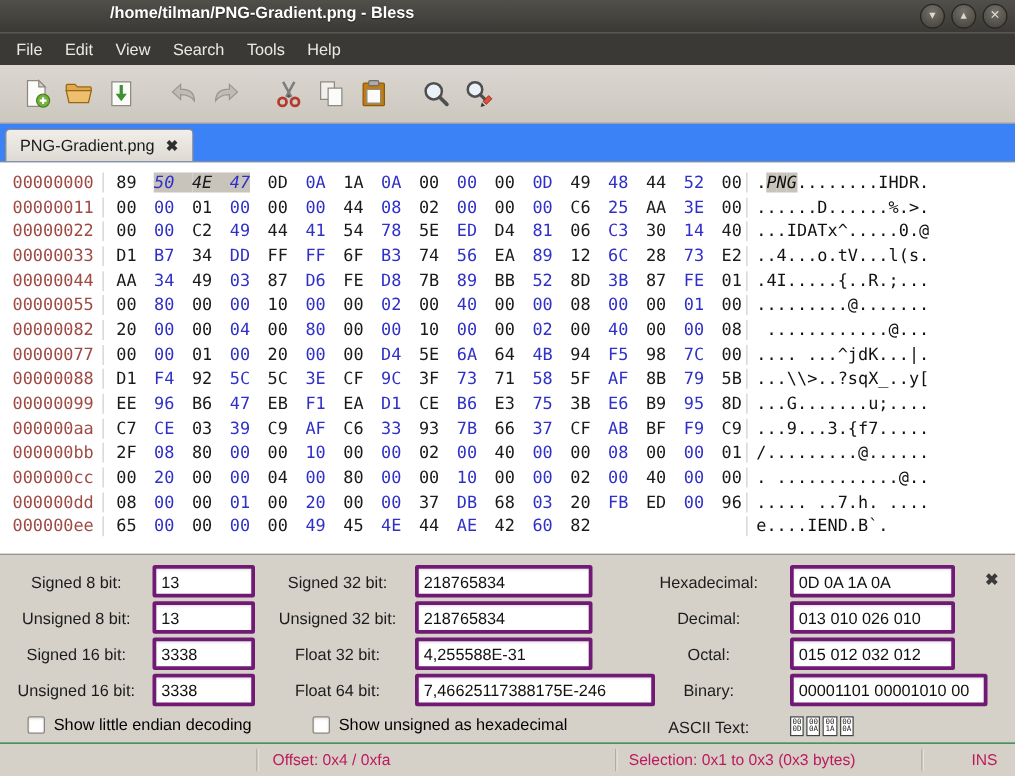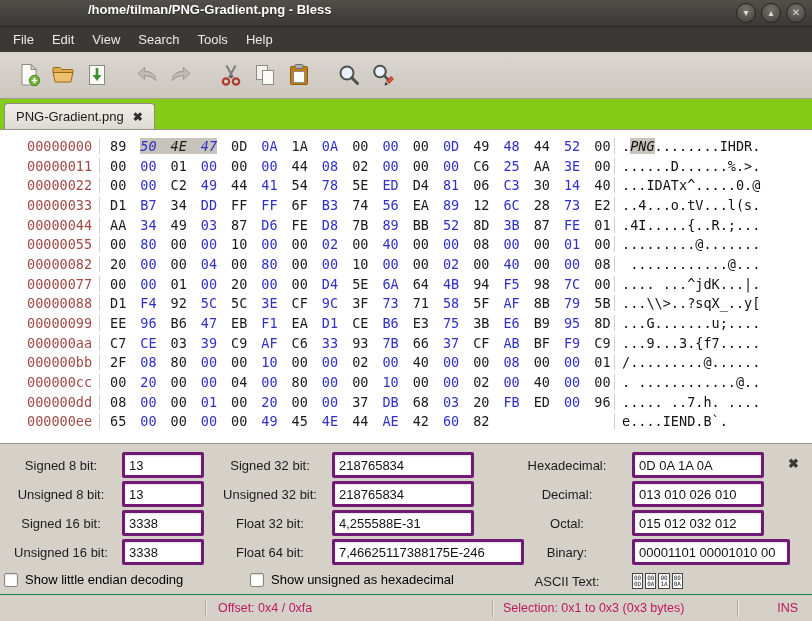--- a/index.html
+++ b/index.html
@@ -38,38 +38,38 @@
   .toolbar {
     height:46px; flex:none; display:flex; align-items:center; padding-left:12px;
     background:linear-gradient(#dbd7d0,#ccc8c0);
     border-bottom:1px solid #a29d94;
   }
   .tool-btn { width:34px; height:34px; display:flex; align-items:center; justify-content:center; border-radius:3px; }
   .group-gap { width:16px; }
 
   
   .tabbar {
-    height:30px; flex:none; background:#84cc16; display:flex; align-items:flex-end;
+    height:30px; flex:none; background:#3b82f6; display:flex; align-items:flex-end;
     padding-left:4px; border-bottom:1px solid #97928a;
   }
   .tab {
     height:25px; display:flex; align-items:center; gap:9px; padding:0 11px;
     background:linear-gradient(#f1eee9,#dedad3);
     border:1px solid #8f8b82; border-bottom:none; border-radius:4px 4px 0 0;
     font-size:13px; color:#1a1a1a;
   }
   .tab-close { font-size:12px; font-weight:bold; color:#2e2e2e; cursor:default; }
 
   
   .hexview {
     flex:1; background:#ffffff; overflow:hidden; padding-top:6px;
     font-family:"DejaVu Sans Mono", monospace; font-size:13.5px;
   }
   .hex-row { display:flex; height:19.7px; align-items:center; }
-  .offset { width:72px; padding-left:27px; flex:none; color:var(--offset-text,#a04a44); }
+  .offset { width:72px; padding-left:10px; flex:none; color:var(--offset-text,#a04a44); }
   .hexcol { width:504px; padding-left:10px; flex:none; border-left:1px solid #d4d0c9; white-space:nowrap; }
   .byte { display:inline-block; margin-right:14px; }
   .byte.even { color:var(--byte-even,#1a1a1a); }
   .byte.odd  { color:var(--byte-odd,#3030c8); }
   .byte.sel, .ascii .sel { background:var(--selection-bg,#c8c3bb);font-style:italic; }
   .byte.sel-ext { margin-right:0; padding-right:14px; }
   .ascii { border-left:1px solid #d4d0c9; padding-left:7px; white-space:pre; color:#111; }
 
   
   .datapanel {
@@ -81,21 +81,21 @@
   .dp-row { display:flex; align-items:center; height:22px; margin-bottom:7px; }
   .dp-row label { text-align:center; padding-right:6px; color:#1c1c1c; white-space:nowrap; }
   .dp-col1 label { width:110px; } .dp-col2 label { width:112px; } .dp-col3 label { width:118px; }
   .dp-input {
     height:18px; border:3px solid #701a75; border-radius:2px; background:#fff;
     font-size:13px; font-family:"Liberation Sans", sans-serif; padding:1px 4px;
     box-shadow:inset 0 1px 2px rgba(0,0,0,.13); color:#111;
   }
   .w1 { width:68px; } .w2 { width:128px; } .w2w { width:178px; } .w3 { width:118px; } .w3w { width:144px; }
   .dp-check { position:absolute; top:128px; display:flex; align-items:center; }
-  .dp-check1 { left:4px; } .dp-check2 { left:250px; }
+  .dp-check1 { left:22px; } .dp-check2 { left:250px; }
   .checkbox {
     width:12px; height:12px; background:#fff; border:1px solid #8a857c; border-radius:2px;
     margin-right:7px; box-shadow:inset 0 1px 2px rgba(0,0,0,.15);
   }
   .glyphbox {
     display:inline-block; border:1px solid #444; margin-right:2px; padding:1px 1px;
     font-family:"DejaVu Sans Mono", monospace; font-size:6px; line-height:6px;
     text-align:center; vertical-align:middle; color:#222; background:#fff;
   }
   .dp-close { position:absolute; right:13px; top:12px; font-size:13px; font-weight:bold; color:#3a3a3a; cursor:default; }

